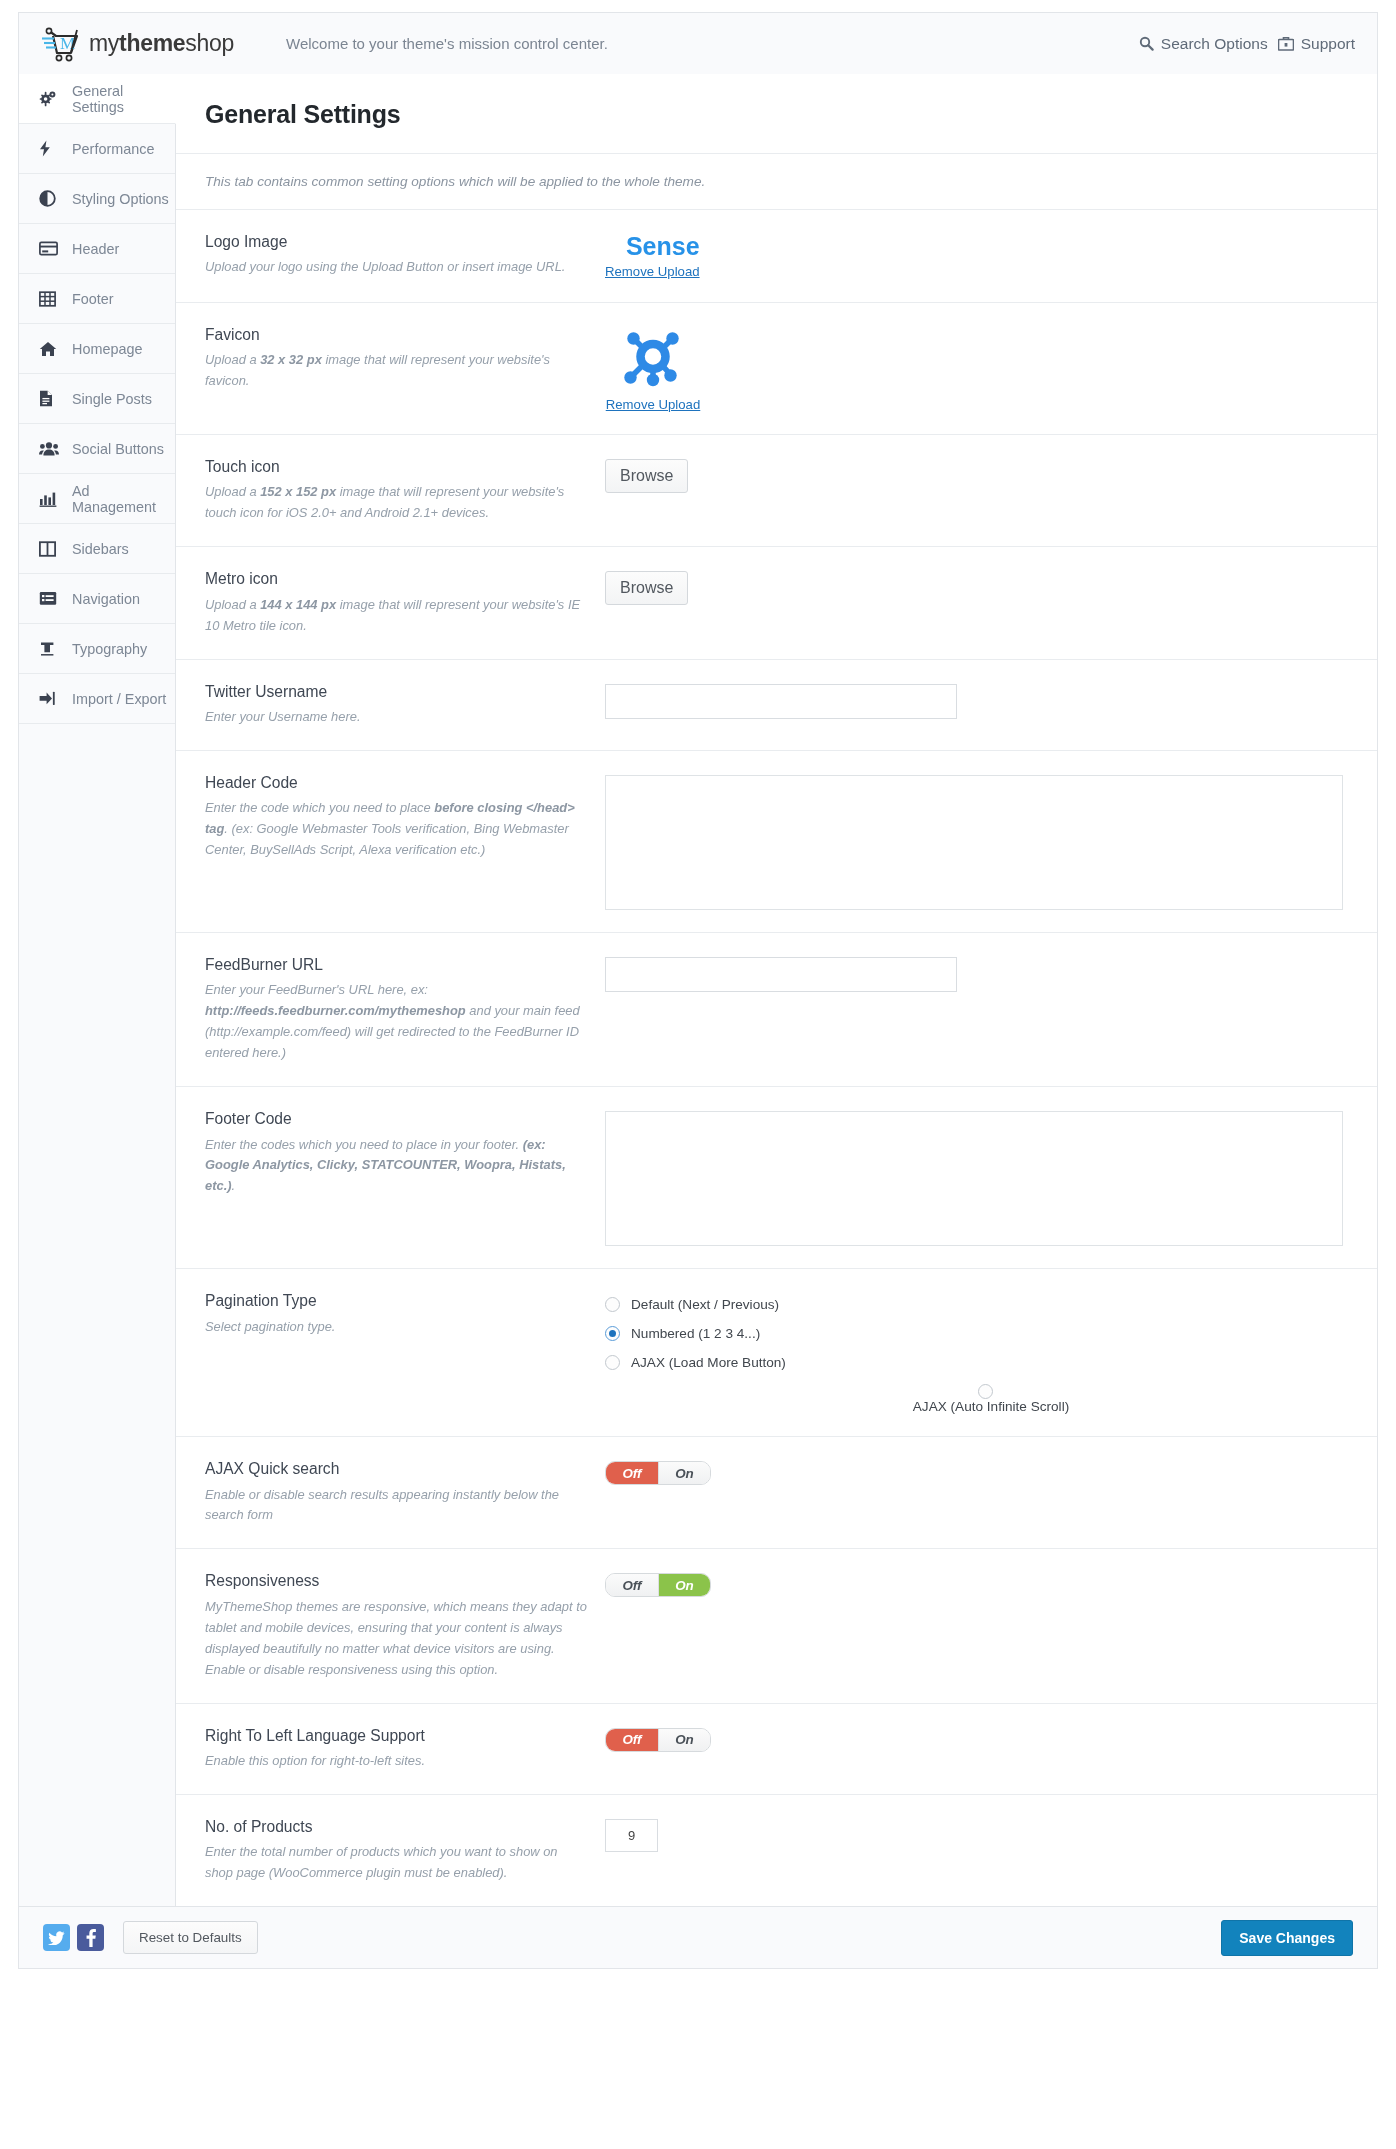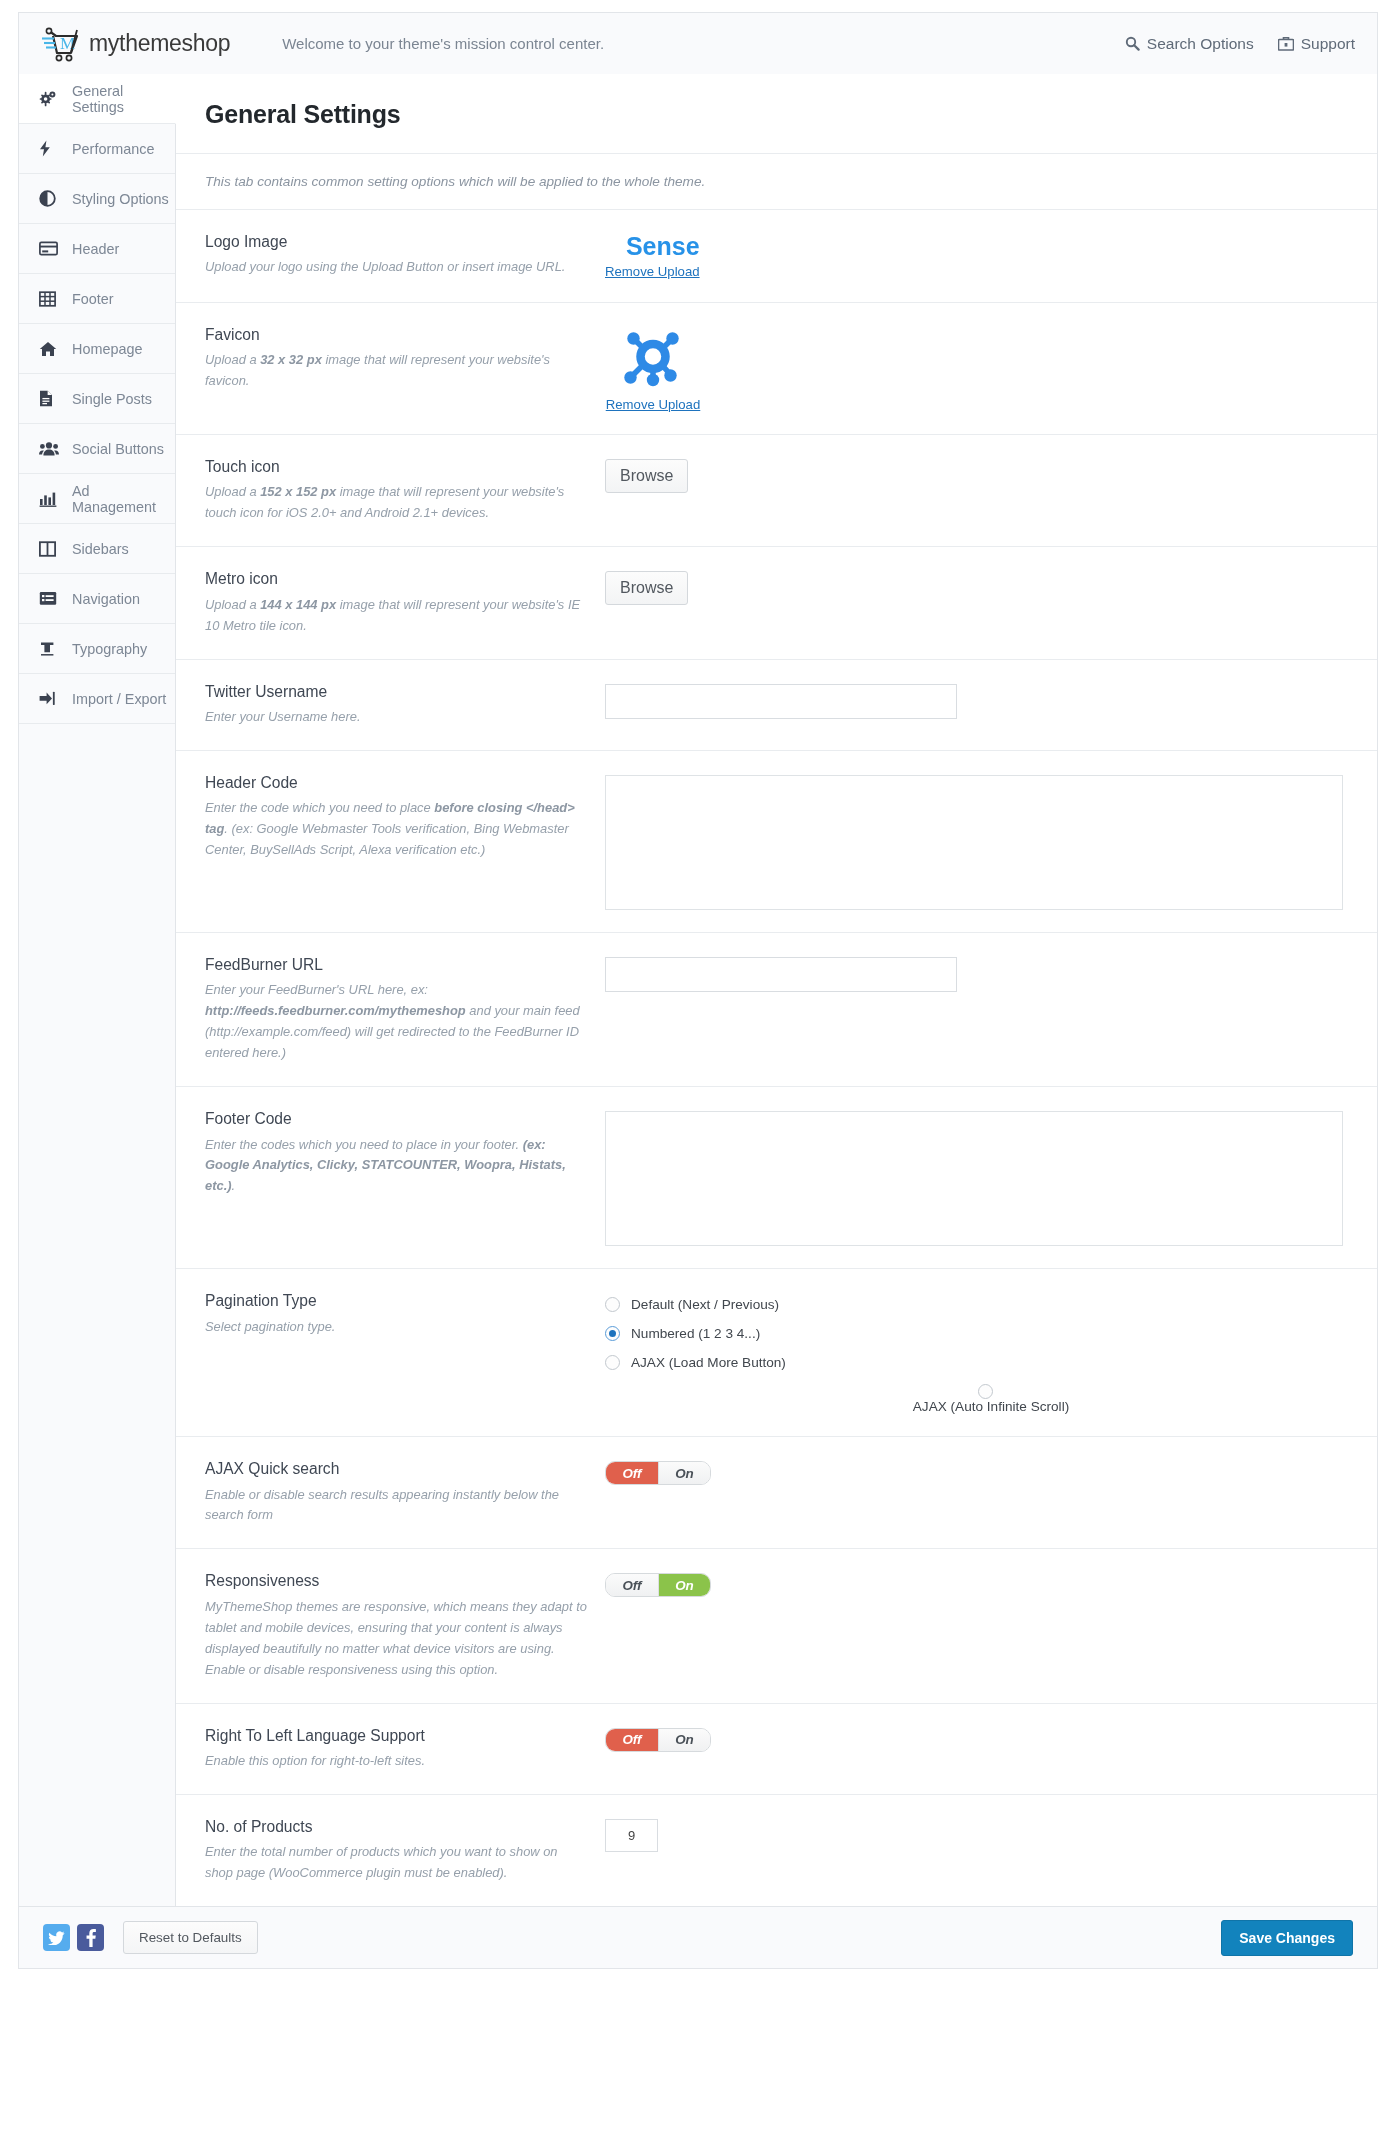--- a/index.html
+++ b/index.html
@@ -25,31 +25,31 @@
     display: flex;
     align-items: center;
     padding: 0 22px;
   }
   .brand { display: flex; align-items: center; }
   .brand-logo { width: 44px; height: 40px; margin-right: 4px; }
   .brand-text {
     font-size: 23px; color: #3a3a3a; letter-spacing: -0.3px;
     font-weight: 400;
   }
-  .brand-text b { font-weight: 400; }
+  .brand-text b { font-weight: 700; }
   .welcome {
     margin-left: 52px;
     font-size: 15px;
     color: #7b8592;
   }
   .topbar-right {
     margin-left: auto;
     display: flex;
     align-items: center;
-    gap: 24px;
+    gap: 10px;
     font-size: 15.5px;
     color: #5f6a78;
   }
   .topbar-link { display: flex; align-items: center; gap: 7px; cursor: pointer; }
   .topbar-link svg { display: block; }
 
   
   .shell { display: flex; border: 1px solid #e2e5e9; border-top: none; }
 
   .sidebar {

